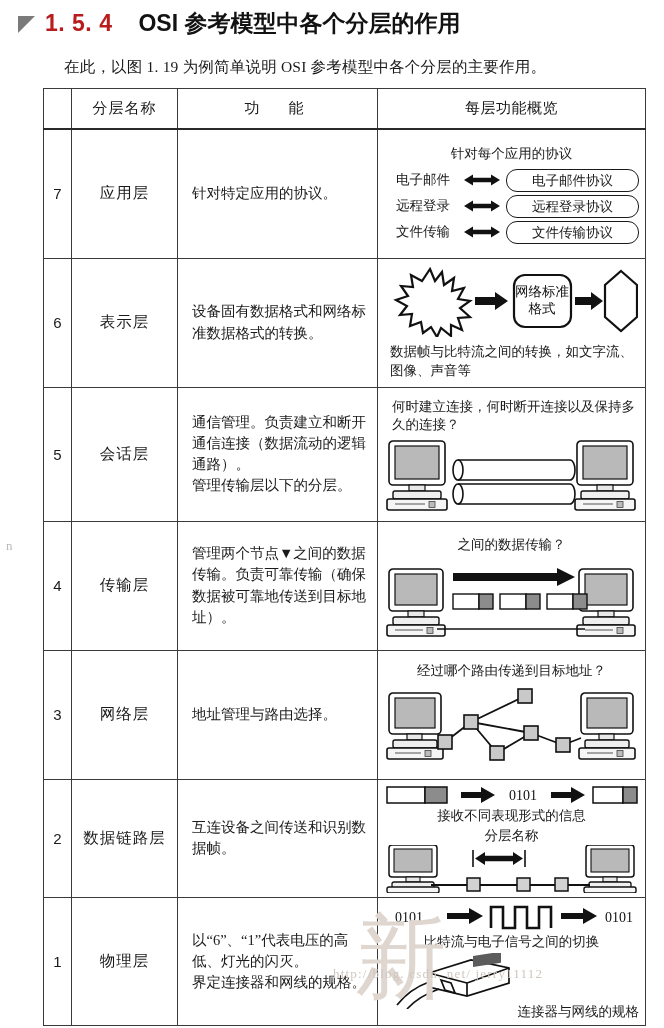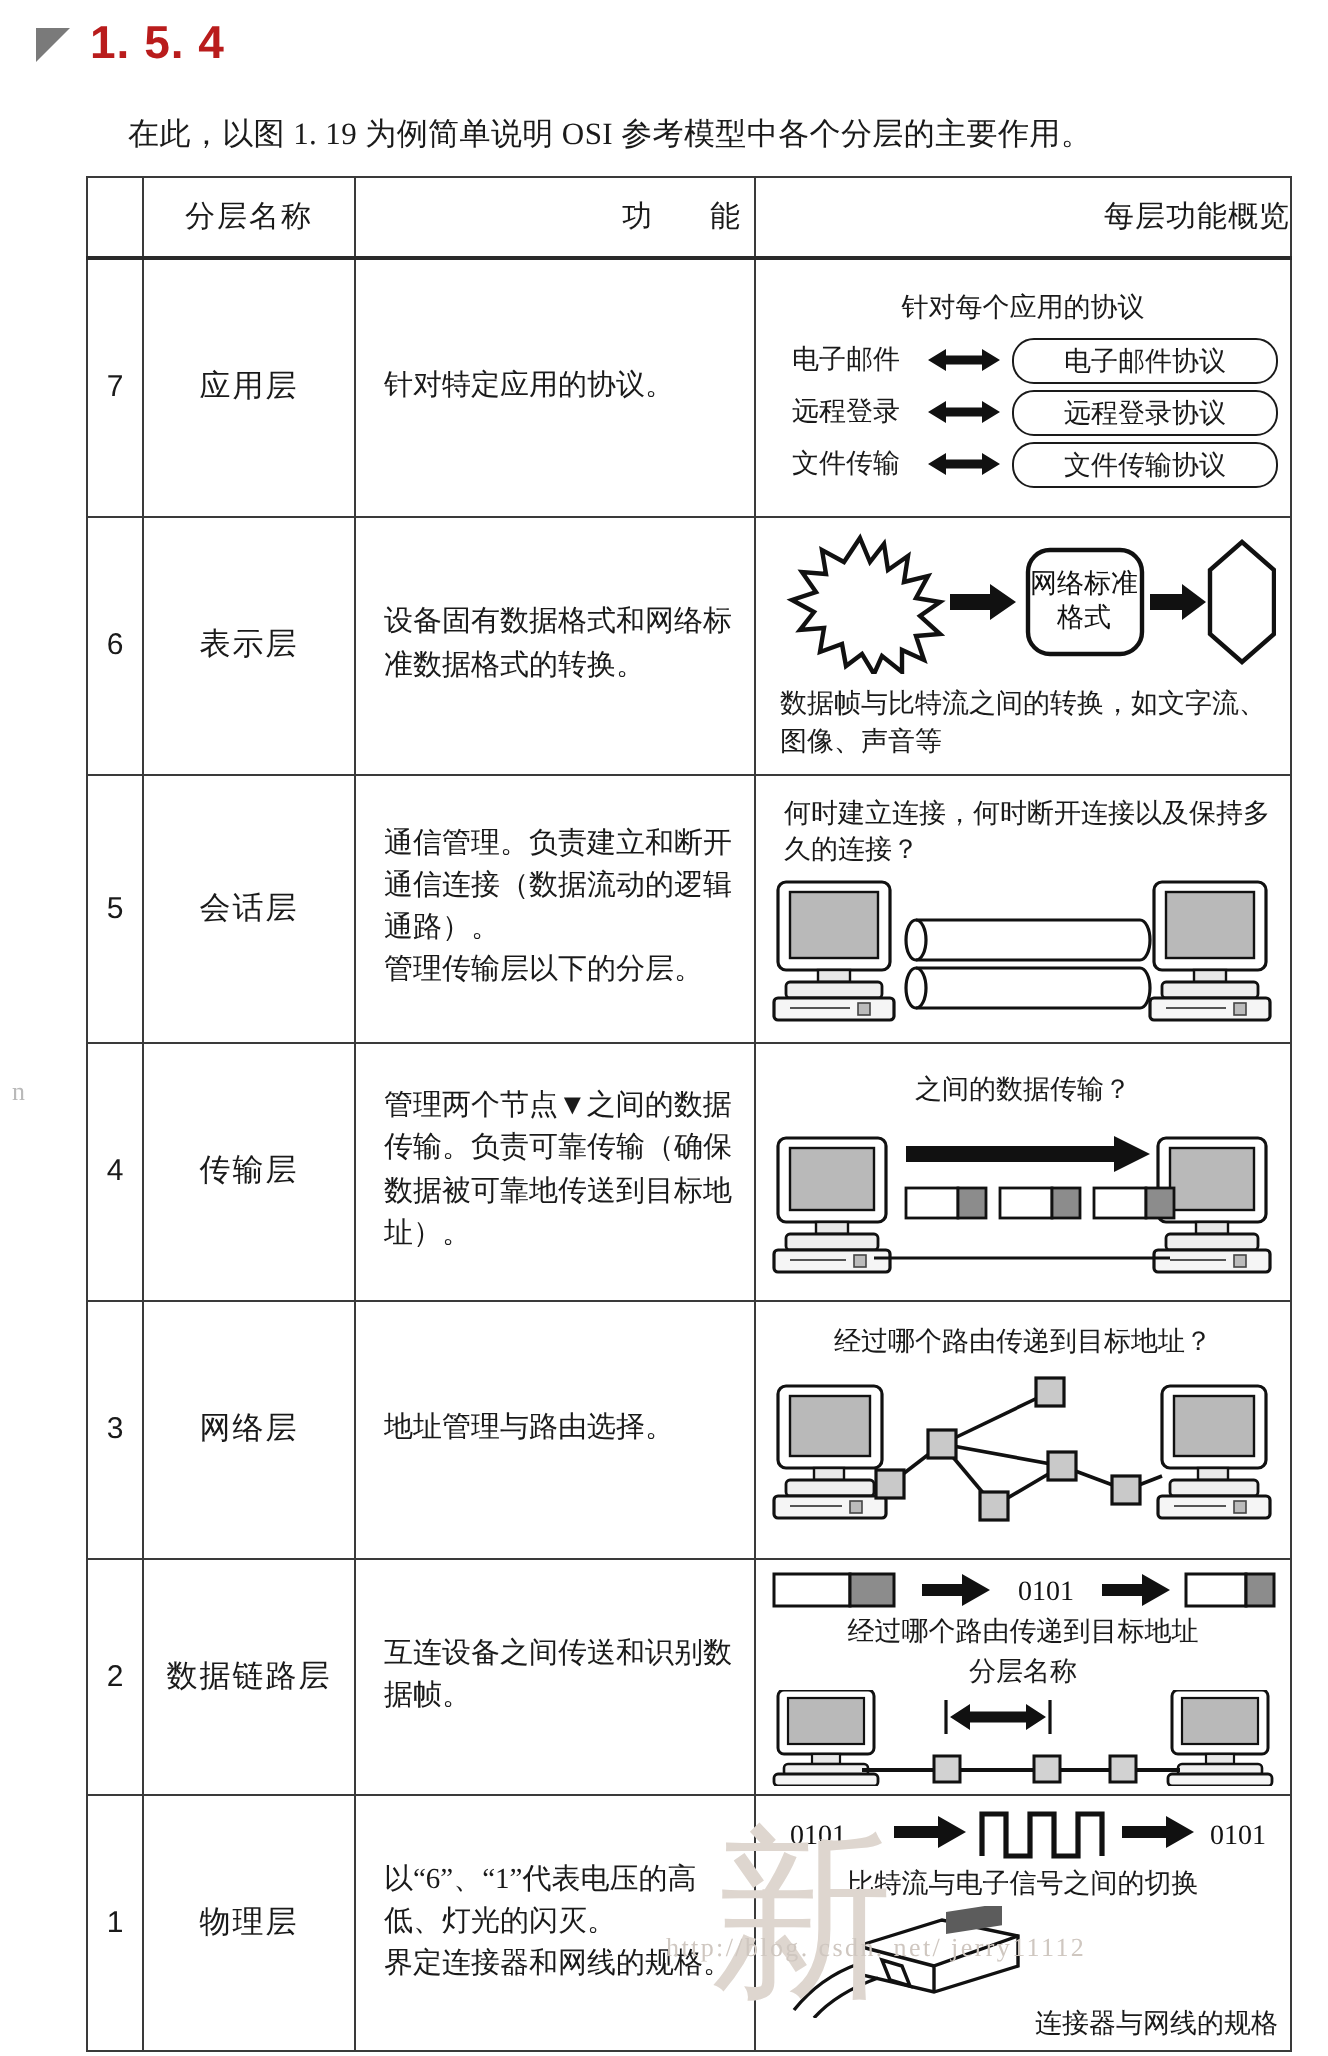--- a/index.html
+++ b/index.html
@@ -79,21 +79,20 @@
   #osi-table .c-num   { width: 27px;  text-align: center; }
   #osi-table .c-name  { width: 105px; text-align: center; }
   #osi-table .c-func  { width: 199px; }
   #osi-table .c-illus { width: 267px; }
 
   thead th {
     height: 39px;
     font-weight: normal;
     font-size: 15px;
     border-bottom: 2px solid #2a2a2a !important;
-    text-align: right;
   }
   thead th.c-name span { letter-spacing: 1px; }
   thead th.c-func span { letter-spacing: 7px; }
   thead th.c-illus span { letter-spacing: 0.5px; }
 
   tbody td { border-top: 1px solid #3a3a3a; }
 
   .layer-num {
     font-size: 15px;
     font-family: "Liberation Sans", sans-serif;
@@ -169,20 +168,21 @@
     font-size: 13px;
     color: #b9b9b9;
   }
 </style>
 </head>
 <body>
 
 <div id="heading">
   <div class="tri"></div>
   <div class="num">1. 5. 4</div>
+  <div class="title">OSI 参考模型中各个分层的作用</div>
 </div>
 
 <div id="intro">在此，以图 1. 19 为例简单说明 OSI 参考模型中各个分层的主要作用。</div>
 
 <table id="osi-table">
   <thead>
     <tr>
       <th class="c-num">
         <span></span>
       </th>
@@ -399,21 +399,21 @@
             <rect x="40" y="3" width="22" height="16" fill="#8c8c8c"></rect>
           </g>
           <polygon fill="#111" points="76,8 96,8 96,3 110,11 96,19 96,14 76,14"></polygon>
           <text x="138" y="16" font-family="Liberation Serif, serif" font-size="14" text-anchor="middle" fill="#111">0101</text>
           <polygon fill="#111" points="166,8 186,8 186,3 200,11 186,19 186,14 166,14"></polygon>
           <g stroke="#111" stroke-width="1.5">
             <rect x="208" y="3" width="30" height="16" fill="#fff"></rect>
             <rect x="238" y="3" width="14" height="16" fill="#8c8c8c"></rect>
           </g>
         </svg>
-        <div class="cap" style="margin:1px 0 2px 0;">经过哪个路由传递到目标地址</div>
+        <div class="cap" style="margin:1px 0 2px 0;">接收不同表现形式的信息</div>
         <div class="cap" style="margin:2px 0 0 0;">分层名称</div>
         <svg class="svgbox" width="253" height="48" viewBox="0 0 253 48">
           <defs>
             <g id="pc2">
               <rect x="2" y="0" width="48" height="32" rx="3" fill="none" stroke="#111" stroke-width="1.5"></rect>
               <rect x="7" y="4" width="38" height="23" fill="#b9b9b9" stroke="#111" stroke-width="1.1"></rect>
               <rect x="19" y="32" width="14" height="5" fill="#e8e8e8" stroke="#111" stroke-width="1.1"></rect>
               <rect x="5" y="37" width="42" height="6" rx="2" fill="#efefef" stroke="#111" stroke-width="1.3"></rect>
               <rect x="0" y="42" width="52" height="6" rx="2" fill="#f5f5f5" stroke="#111" stroke-width="1.4"></rect>
             </g>

